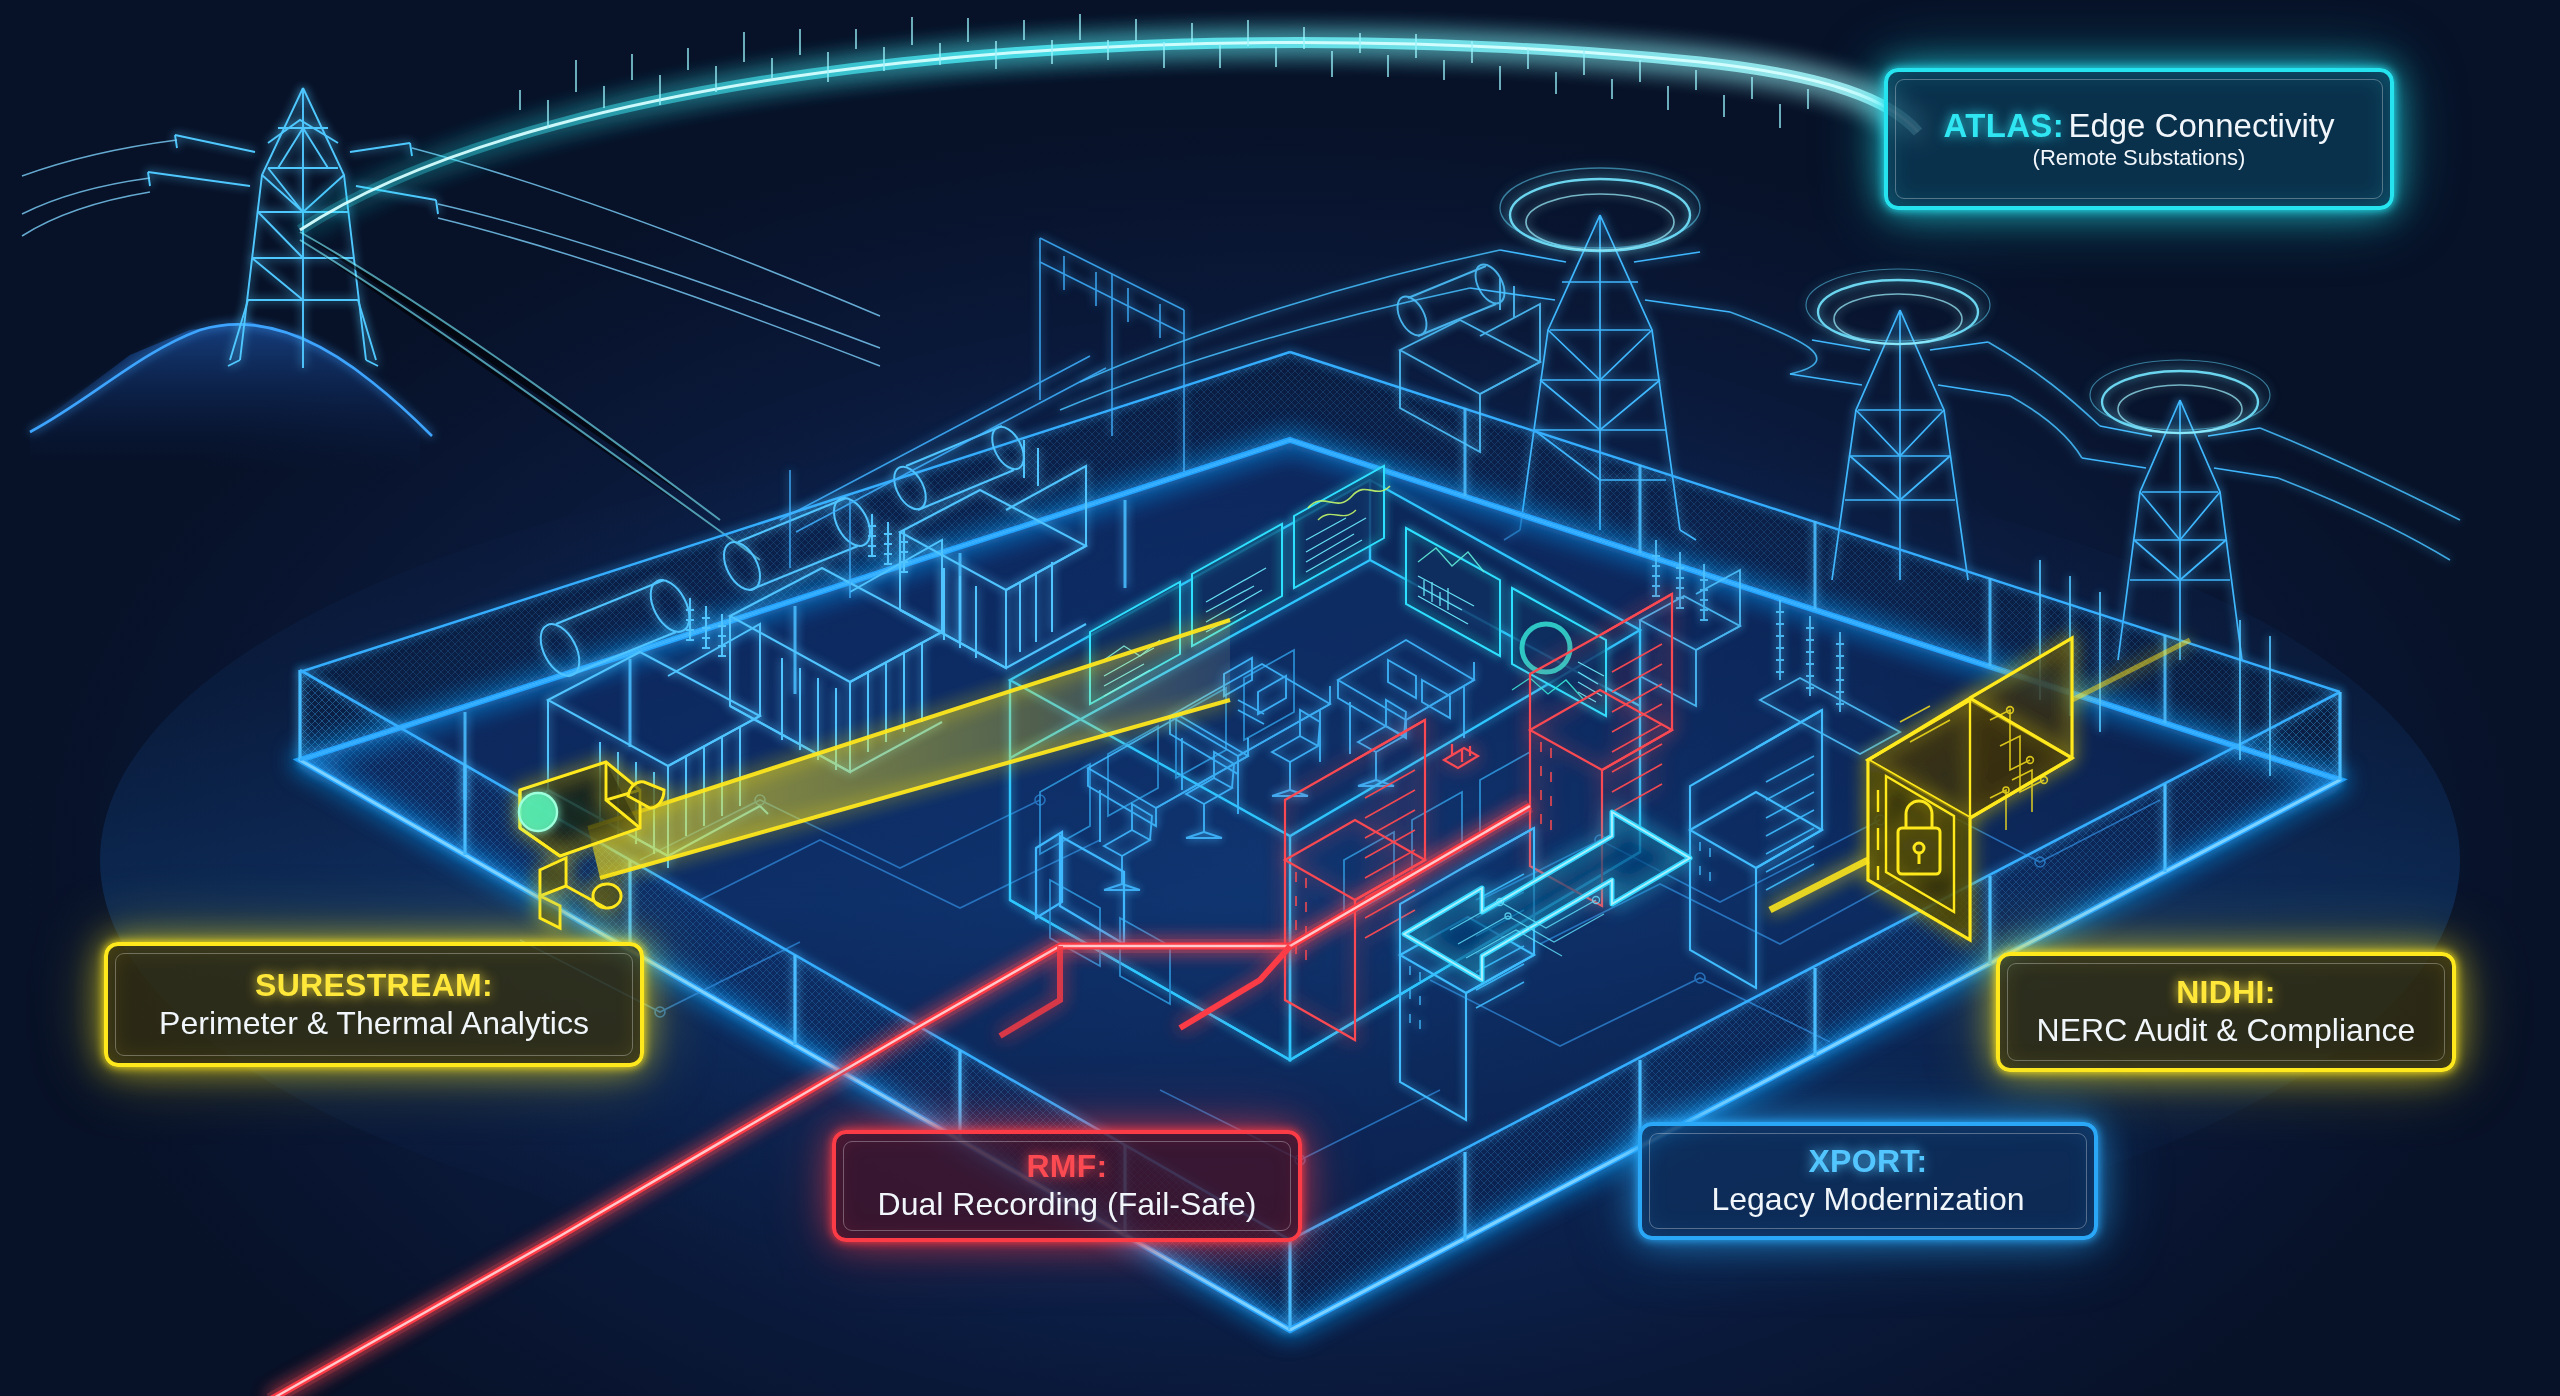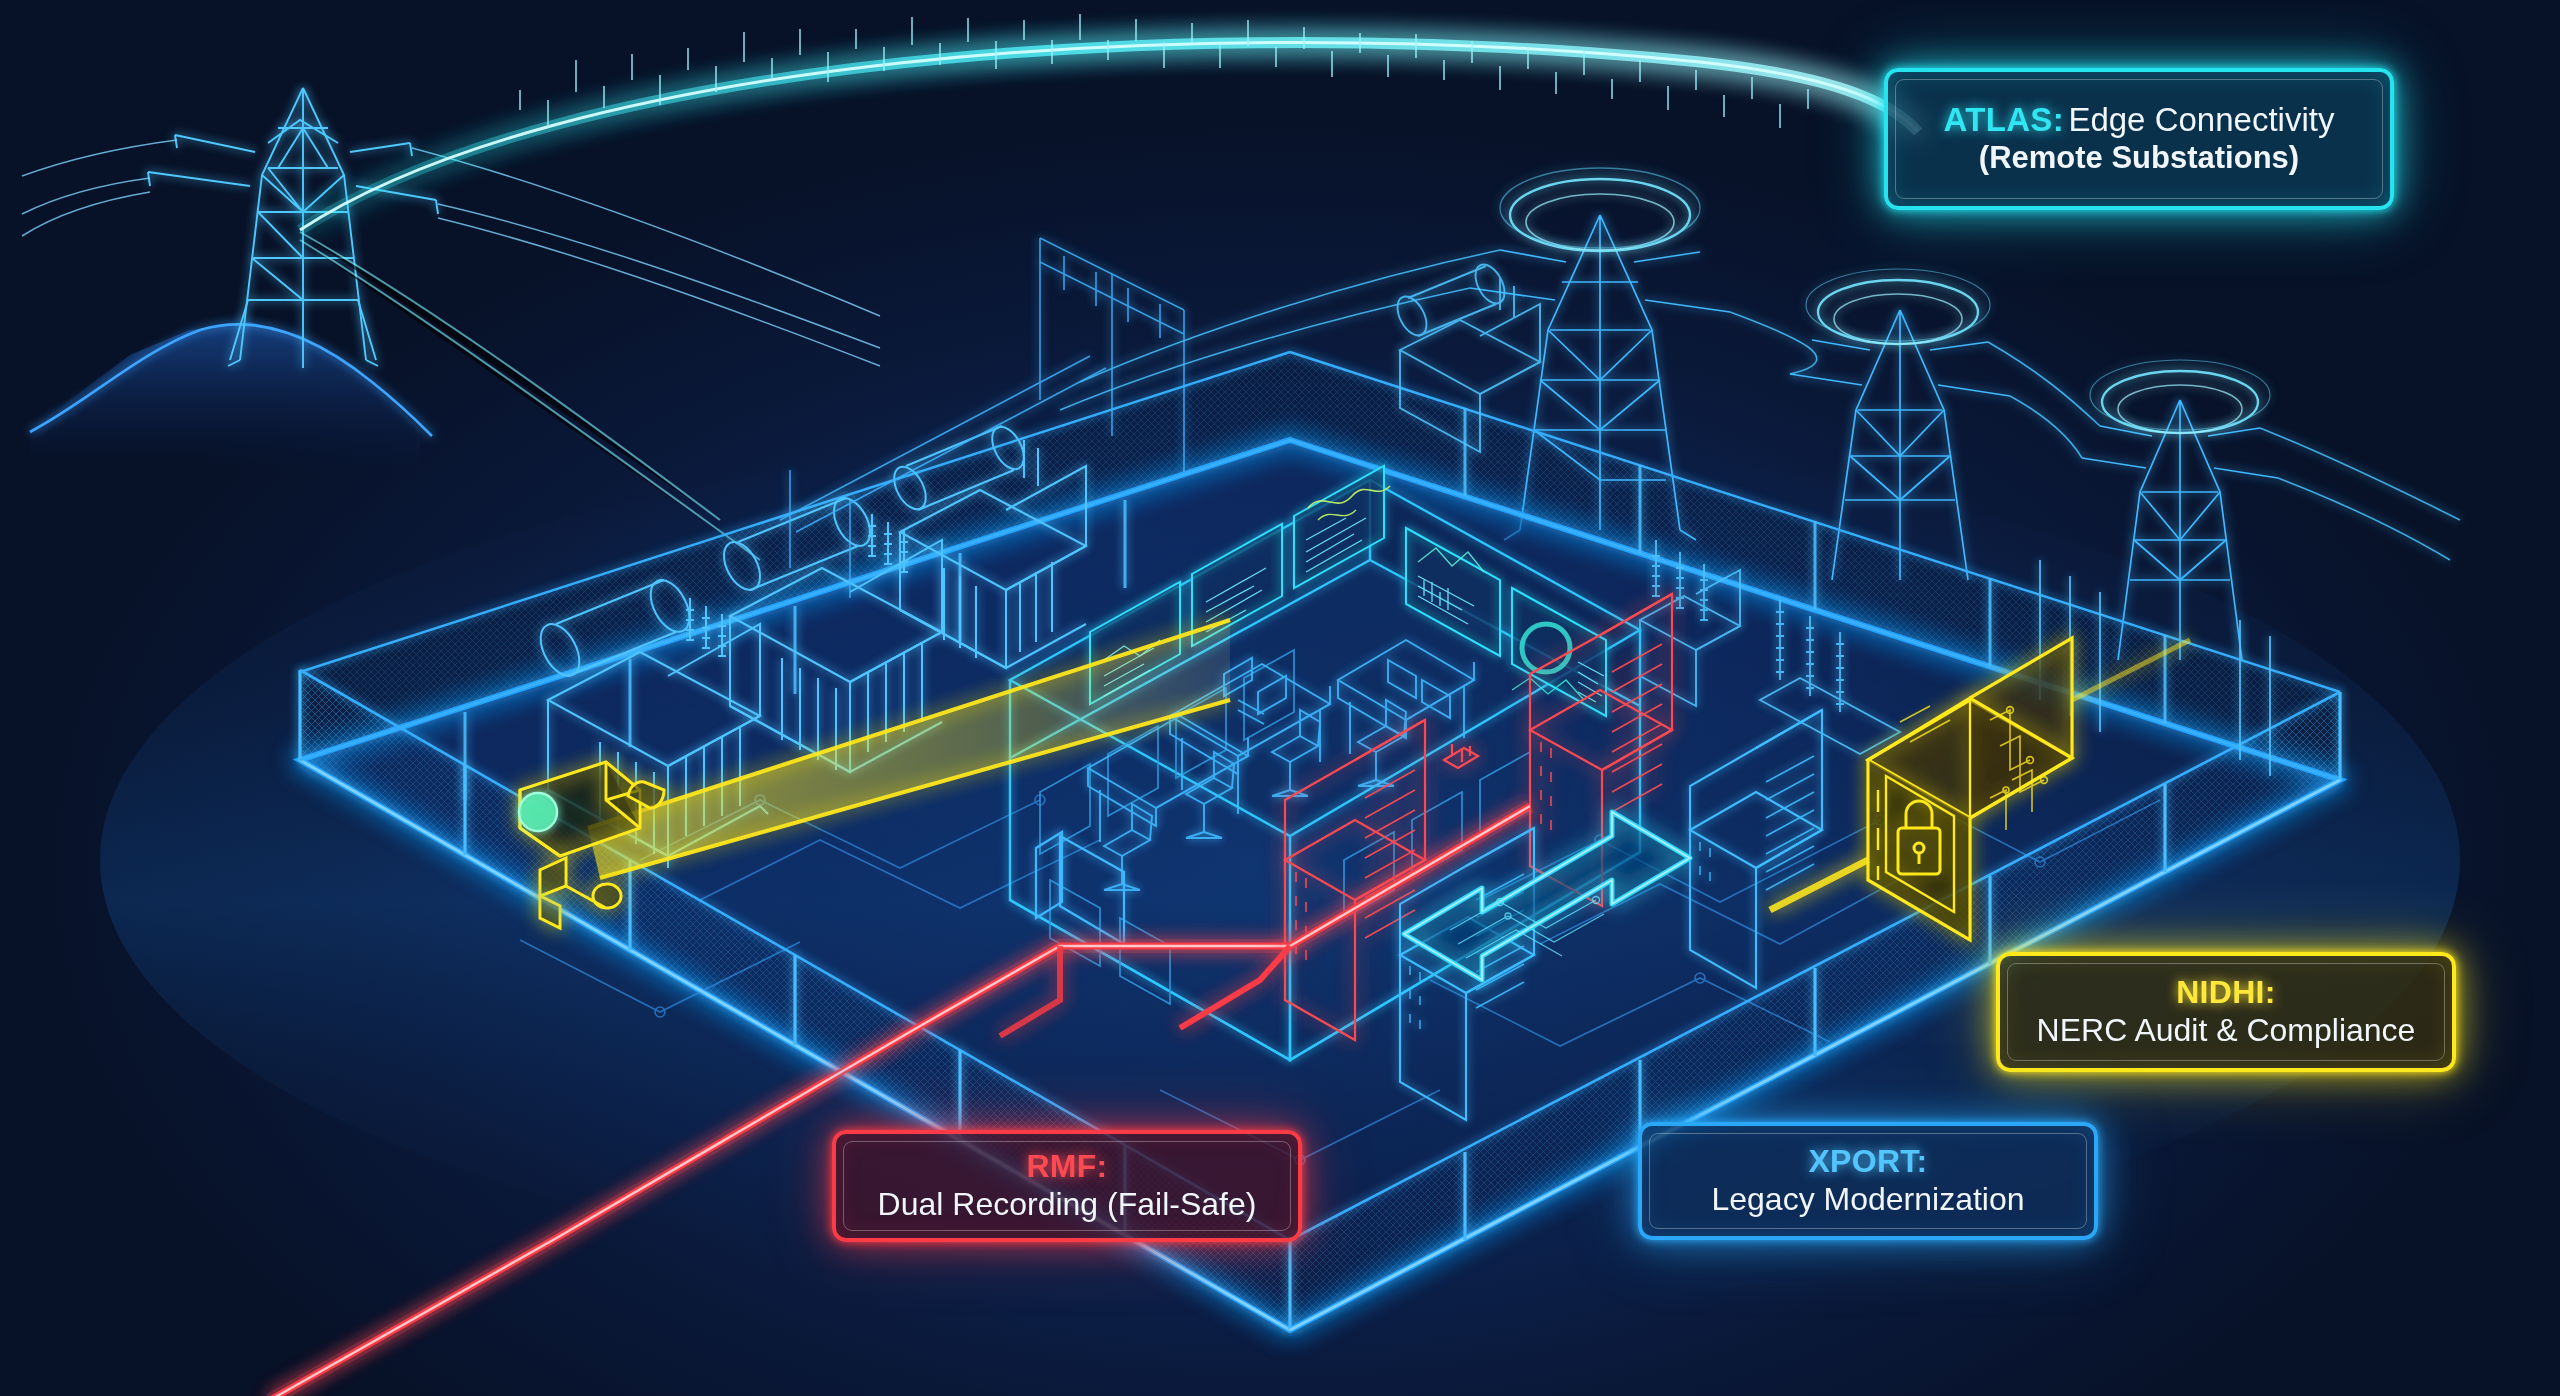--- a/index.html
+++ b/index.html
@@ -642,23 +642,28 @@
     <g opacity=".5" filter="url(#soft)">
       <path d="M300 760 L1290 1330" stroke="#2aa8ff" stroke-width="16" fill="none" opacity=".30"></path>
       <path d="M2340 780 L1290 1330" stroke="#2aa8ff" stroke-width="16" fill="none" opacity=".30"></path>
     </g>
   </svg>
 
   <div class="lbl lbl-atlas" id="lbl-atlas" style="left: 1884px; top: 68px; width: 510px; height: 142px;">
     <span class="inner"></span>
     <div><span class="t1" style="font-size: 33px;">ATLAS:</span>
       <span class="t2" style="font-size: 33px;">Edge Connectivity</span></div>
-    <div class="t2" style="font-size: 31px; font-weight: bold;">(Remote Substations)</div>
+    <div class="t2" style="font-size: 22px;">(Remote Substations)</div>
   </div>
 
+  <div class="lbl lbl-yellow" id="lbl-surestream" style="left: 104px; top: 942px; width: 540px; height: 125px;">
+    <span class="inner"></span>
+    <div class="t1" style="font-size: 32px;">SURESTREAM:</div>
+    <div class="t2" style="font-size: 32px;">Perimeter &amp; Thermal Analytics</div>
+  </div>
 
   <div class="lbl lbl-red" id="lbl-rmf" style="left: 832px; top: 1130px; width: 470px; height: 112px;">
     <span class="inner"></span>
     <div class="t1" style="font-size: 32px;">RMF:</div>
     <div class="t2" style="font-size: 32px;">Dual Recording (Fail-Safe)</div>
   </div>
 
   <div class="lbl lbl-yellow" id="lbl-nidhi" style="left: 1996px; top: 952px; width: 460px; height: 120px;">
     <span class="inner"></span>
     <div class="t1" style="font-size: 32px;">NIDHI:</div>

